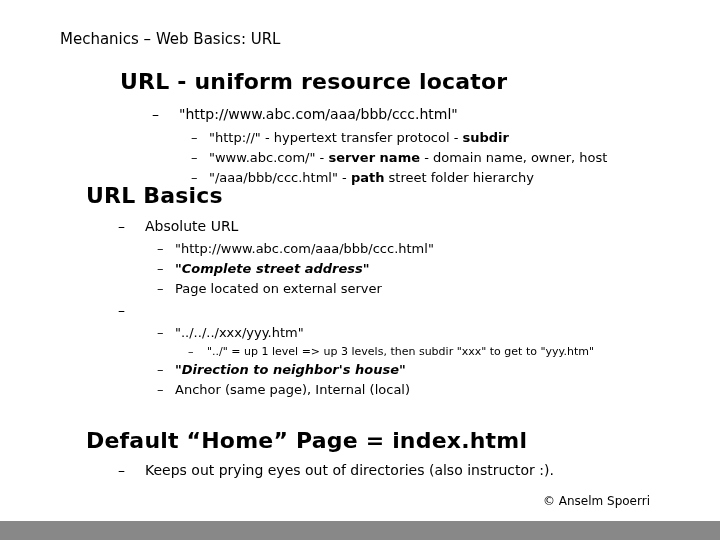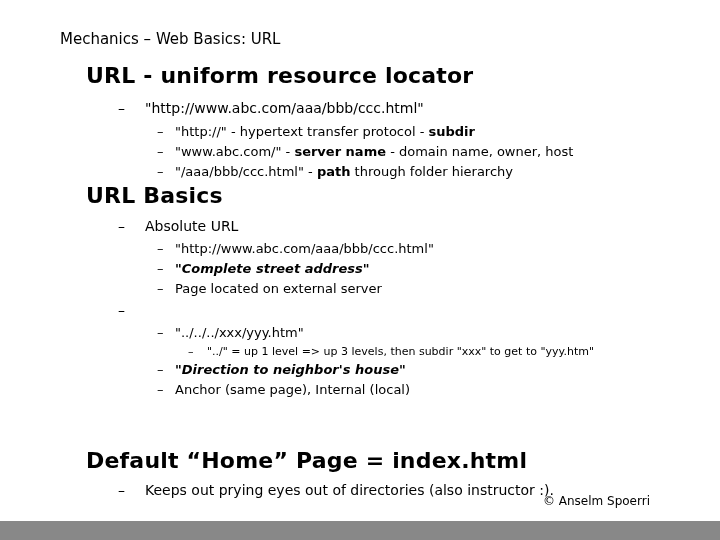--- a/index.html
+++ b/index.html
@@ -15,23 +15,23 @@
     overflow: hidden;
   }
   .slide-header {
     position: absolute;
     left: 60px;
     top: 30px;
     font-size: 15px;
     line-height: 18px;
   }
   .section { position: absolute; left: 0; right: 0; }
-  #sec-url    { top: 64px; }
+  #sec-url    { top: 70px; margin-left: 34px; }
   #sec-basics { top: 184px; }
-  #sec-home   { top: 448px; }
+  #sec-home   { top: 428px; }
   .h-big {
     margin: 0 0 11px 86px;
     font-size: 22px;
     font-weight: bold;
     line-height: 24px;
     letter-spacing: 0.2px;
   }
   #sec-basics .h-big { margin-bottom: 9px; }
   #sec-home .h-big   { margin-bottom: 7px; line-height: 26px; }
   .row { display: flex; }
@@ -74,21 +74,21 @@
       <div class="row l2">
         <span class="mk">–</span>
         <span><span>"http://" - hypertext transfer protocol - </span><span class="b">subdir</span><span></span></span>
       </div>
       <div class="row l2">
         <span class="mk">–</span>
         <span><span>"www.abc.com/" - </span><span class="b">server name</span><span> - domain name, owner, host</span></span>
       </div>
       <div class="row l2">
         <span class="mk">–</span>
-        <span><span>"/aaa/bbb/ccc.html" - </span><span class="b">path</span><span> through folder hierarchy</span></span>
+        <span><span>"/aaa/bbb/ccc.html" - </span><span class="b">path</span><span> street folder hierarchy</span></span>
       </div>
     </div>
   </div>
 
   <div class="section" id="sec-basics">
     <div class="h-big">URL Basics</div>
 
     <div class="row l1">
       <span class="mk">–</span>
       <span>Absolute URL</span>

